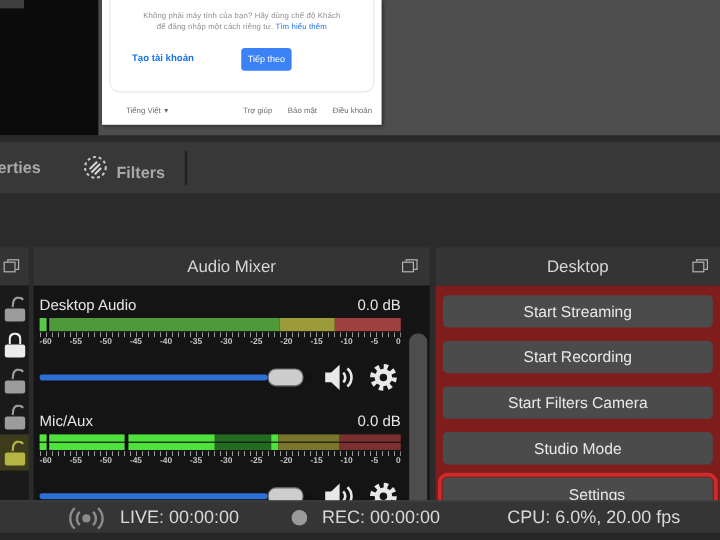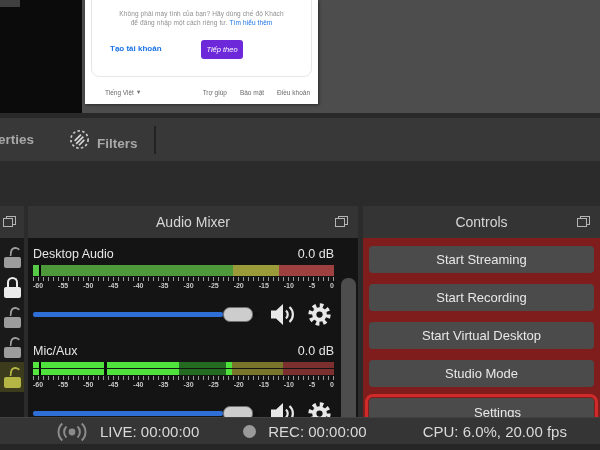--- a/index.html
+++ b/index.html
@@ -11,21 +11,21 @@
   }
   
   .preview { position:absolute; left:0; top:0; width:600px; height:113px; background:#4d4d4d; }
   .black-strip { position:absolute; left:0; top:0; width:82px; height:113px; background:#0b0b0b; }
   .edge-fragment { position:absolute; left:0; top:0; width:20px; height:7px; background:#3f3f3f; }
   .browser { position:absolute; left:85px; top:0; width:233px; height:104px; background:#ffffff; box-shadow:1px 1px 3px rgba(0,0,0,.45); }
   .gcard { position:absolute; left:6px; top:-24px; width:221px; height:101px; border:1px solid #e7e7e7; border-radius:8px; }
   .gpara { position:absolute; left:21px; top:10px; width:191px; text-align:center; font-size:6.5px; line-height:8.5px; color:#8f8f8f; letter-spacing:.1px; }
   .gpara .blue { color:#1a73e8; }
   .glink { position:absolute; left:25px; top:44px; font-size:8px; font-weight:bold; color:#1a73e8; cursor:pointer; }
-  .gbtn { position:absolute; left:116px; top:40px; width:42px; height:19px; background:#6d28d9; border:none; border-radius:3px; color:#fff; font-size:7.5px; font-family:inherit; display:flex; align-items:center; justify-content:center; cursor:pointer;font-style:italic; }
+  .gbtn { position:absolute; left:116px; top:40px; width:42px; height:19px; background:#3b82f6; border:none; border-radius:3px; color:#fff; font-size:7.5px; font-family:inherit; display:flex; align-items:center; justify-content:center; cursor:pointer; }
   .gfooter { position:absolute; left:20px; right:8px; bottom:8px; display:flex; align-items:center; font-size:6.5px; color:#6b6b6b; }
   .gfooter .lang { display:flex; align-items:center; gap:3px; }
   .gfooter .links { margin-left:auto; display:flex; gap:13px; }
   
   .toolbar { position:absolute; left:0; top:113px; width:600px; height:48px; background:#383838;font-weight:bold; }
   .toolbar-topline { position:absolute; left:0; top:0; width:100%; height:5px; background:#292929; }
   .toolbar-inner { position:absolute; left:0; top:5px; right:0; bottom:0; display:flex; align-items:center; color:#a8a8a8; font-size:13.5px; }
   .tb-properties { margin-left:-2px; }
   .tb-filters { display:flex; align-items:flex-end; gap:6px; margin-left:34px; cursor:pointer; }
   .tb-sep { width:2px; height:28px; background:#222222; margin-left:16px; }
@@ -294,27 +294,27 @@
           </svg>
         </div>
       </div>
 
       <div class="mixer-scrollthumb"></div>
     </div>
   </div>
 
   <div class="panel controls">
     <div class="panel-header">
-      <span>Controls</span>
+      <span>Desktop</span>
       <span class="popup-icon"></span>
     </div>
     <div class="controls-body">
       <button class="ctl-btn">Start Streaming</button>
       <button class="ctl-btn">Start Recording</button>
-      <button class="ctl-btn">Start Virtual Desktop</button>
+      <button class="ctl-btn">Start Filters Camera</button>
       <button class="ctl-btn">Studio Mode</button>
       <div class="settings-wrap">
         <button class="ctl-btn">Settings</button>
         <div class="red-box"></div>
       </div>
       <button class="ctl-btn">Exit</button>
     </div>
   </div>
 
   <div class="statusbar">

